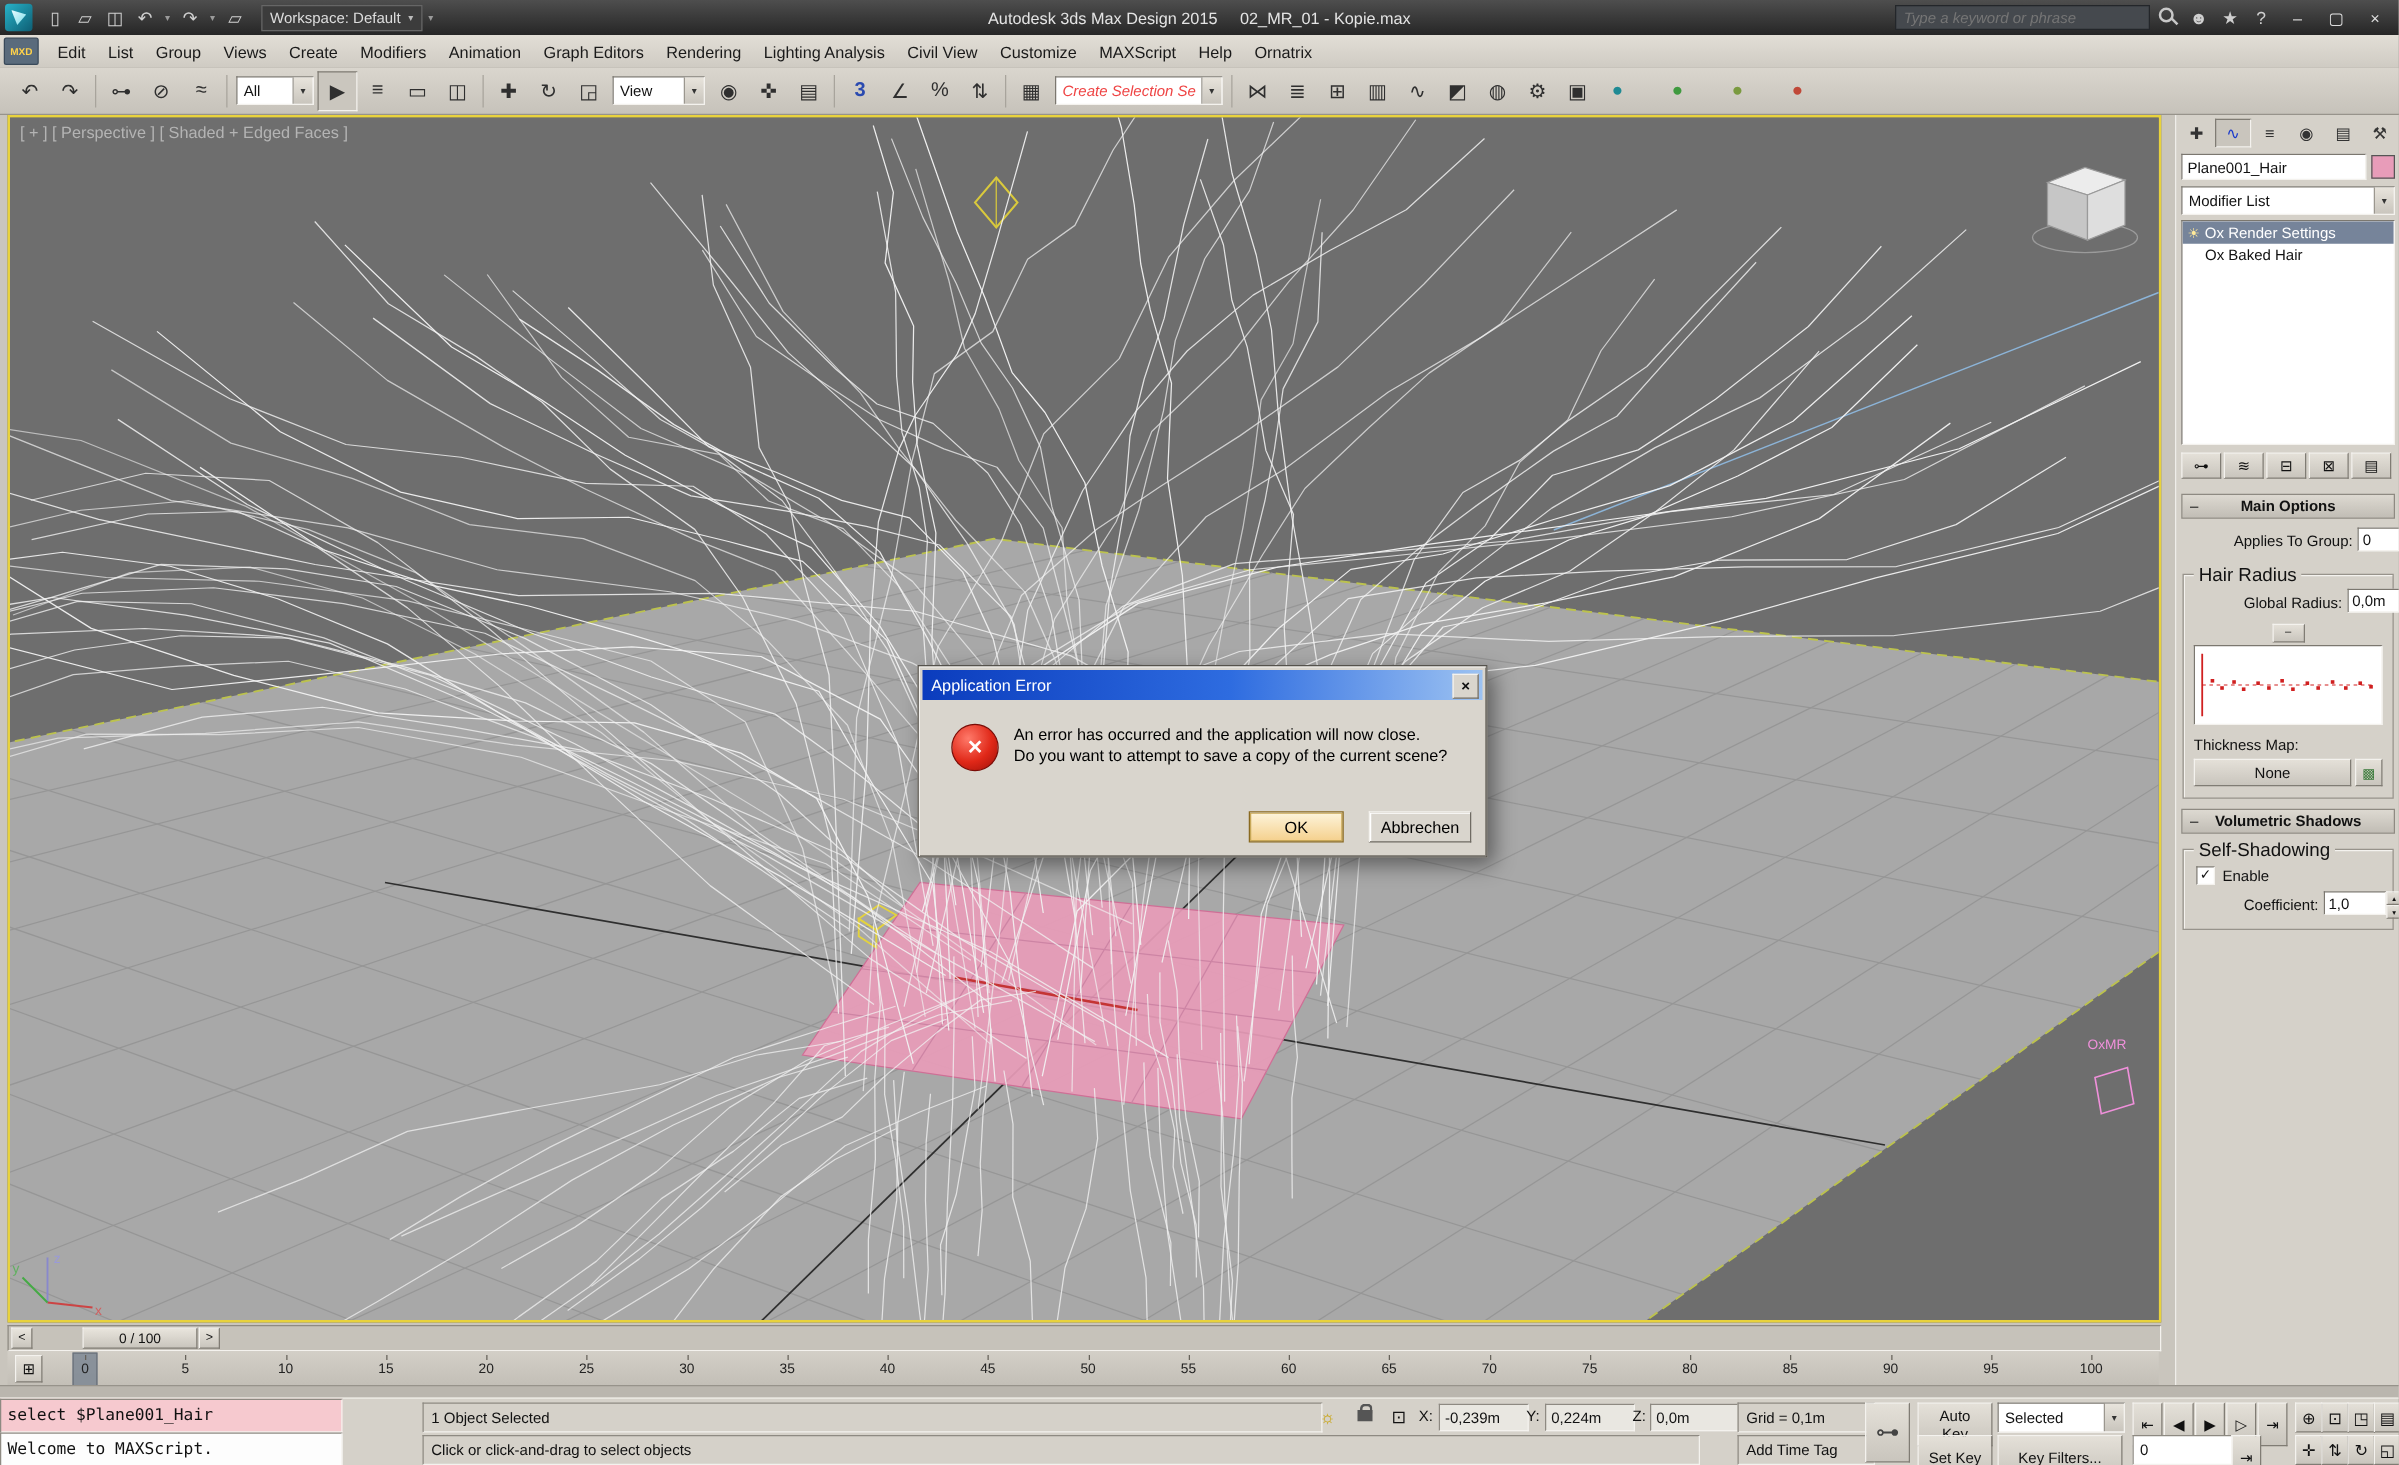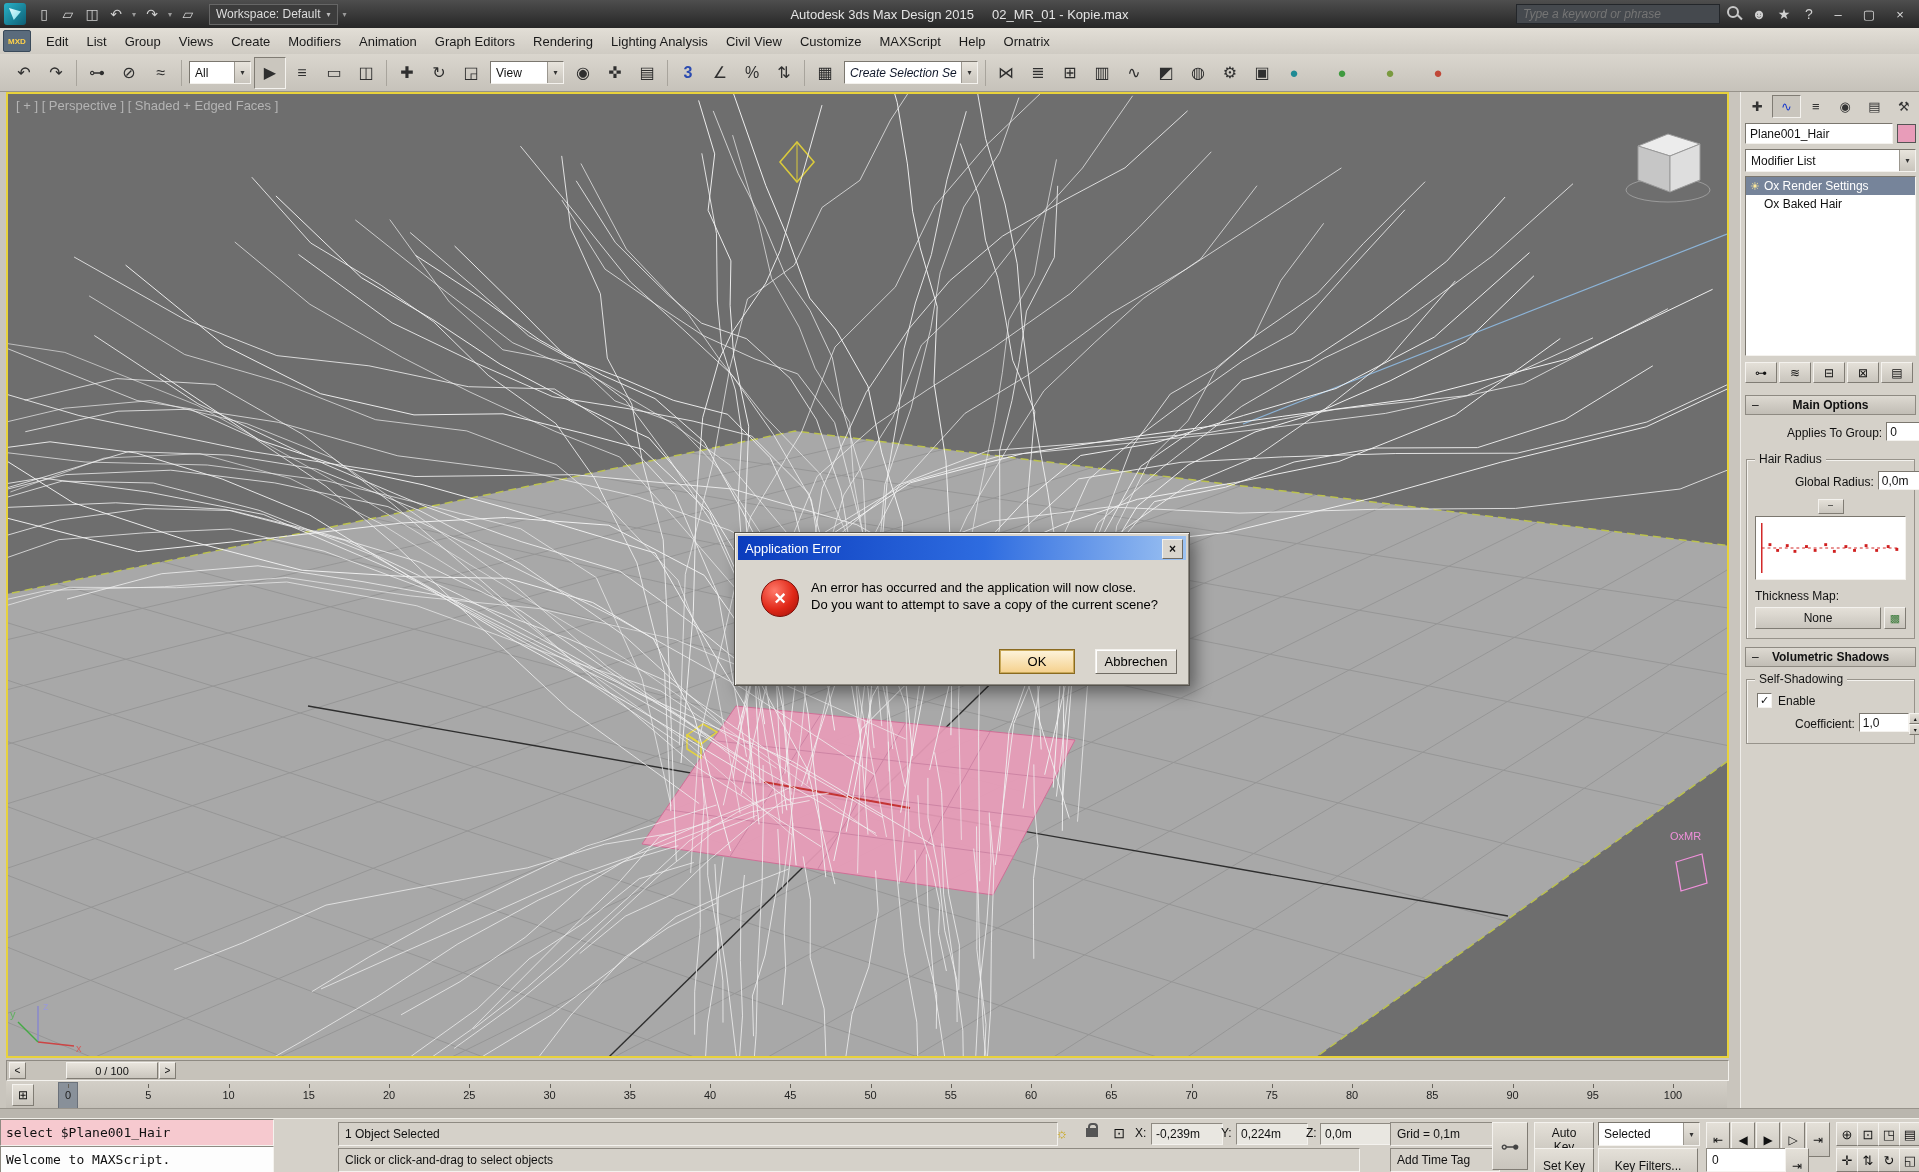--- a/index.html
+++ b/index.html
@@ -29,21 +29,21 @@
   .tbtn{width:30px;height:30px;display:flex;align-items:center;justify-content:center;font-size:16px;color:#2f2f2f;border:1px solid transparent;flex:0 0 auto;}
   .tbtn.pressed{border:1px solid;border-color:#807c74 #f4f2ee #f4f2ee #807c74;background:#cac6be;}
   .tbtn.blue{color:#2a4ab0;font-weight:bold;}
   .tsep{width:1px;height:26px;background:#a8a49c;margin:0 4px;flex:0 0 auto;}
   .combo{display:flex;align-items:center;height:21px;background:#fff;border:1px solid;border-color:#7b776f #f4f2ee #f4f2ee #7b776f;font-size:12px;color:#111;flex:0 0 auto;}
   .combo .cval{padding:0 5px;flex:1;white-space:nowrap;overflow:hidden;}
   .combo .cbtn{width:15px;height:100%;background:linear-gradient(#e8e4dc,#c9c5bd);border-left:1px solid #9b978f;display:flex;align-items:center;justify-content:center;font-size:8px;color:#333;}
   .c-all{width:60px;margin:0 3px;}
   .c-view{width:72px;margin:0 3px;}
   .c-selset{width:132px;margin:0 3px;}
-  .c-selset .cval{color:#0f172a;font-style:italic;}
+  .c-selset .cval{color:#ef4444;font-style:italic;}
   .teal{color:#1f8a94;font-size:15px;}
   .green{color:#3f9a3f;font-size:15px;}
   .olive{color:#7a9a3f;font-size:15px;}
   .ball{color:#c04838;font-size:15px;}
   .gap{margin-left:16px;}
   
   .viewport{position:absolute;left:6px;top:92px;width:1719px;height:962px;border:2px solid #e8d23c;background:#6e6e6e;z-index:1;}
   .vp-label{position:absolute;left:8px;top:4px;font-size:13px;color:#b4b4b4;z-index:3;}
   .oxmr{position:absolute;left:1662px;top:736px;font-size:11px;color:#ef90da;z-index:3;}
   .viewcube-hot{position:absolute;right:14px;top:24px;width:90px;height:90px;z-index:3;}
@@ -75,21 +75,21 @@
   .stool{width:30px;height:19px;display:flex;align-items:center;justify-content:center;font-size:12px;background:linear-gradient(#e4e0d8,#c9c5bd);border:1px solid;border-color:#f4f2ee #807c74 #807c74 #f4f2ee;}
   .rollout{position:relative;margin:8px 4px 4px;height:18px;background:linear-gradient(#ddd9d1,#c1bdb5);border:1px solid #8e8a82;display:flex;align-items:center;justify-content:center;font-weight:bold;font-size:12px;}
   .rminus{position:absolute;left:6px;font-weight:normal;}
   .prow{display:flex;align-items:center;padding:3px 6px;gap:4px;margin-left:40px;}
   .plabel{flex:0 0 auto;}
   .spin{display:flex;margin-left:auto;}
   .spinval{width:42px;height:17px;background:#fff;border:1px solid;border-color:#7b776f #f4f2ee #f4f2ee #7b776f;font-size:12px;display:flex;align-items:center;padding:0 3px;}
   .sparr{display:flex;flex-direction:column;width:13px;}
   .sparr span{height:9px;display:flex;align-items:center;justify-content:center;font-size:6px;background:linear-gradient(#e4e0d8,#c9c5bd);border:1px solid;border-color:#f4f2ee #807c74 #807c74 #f4f2ee;}
   .group{position:relative;margin:12px 5px 6px;border:1px solid #97938b;box-shadow:1px 1px 0 #f4f2ee inset;padding:8px 2px 5px;}
-  .glegend{position:absolute;left:8px;top:-8px;background:#d5d1c9;padding:0 4px;font-size:12px;}
+  .glegend{position:absolute;left:8px;top:-8px;background:#d5d1c9;padding:0 4px;font-size:15px;}
   .curvebtn{display:block;margin:3px auto 2px;width:24px;height:13px;background:linear-gradient(#e4e0d8,#c9c5bd);border:1px solid;border-color:#f4f2ee #807c74 #807c74 #f4f2ee;font-size:9px;line-height:11px;text-align:center;}
   .curvebox{margin:2px 6px;height:62px;background:#fff;border:1px solid;border-color:#7b776f #f4f2ee #f4f2ee #7b776f;}
   .maplabel{padding:7px 6px 2px;}
   .maprow{display:flex;align-items:center;gap:3px;padding:2px 6px 4px;}
   .nonebtn{flex:1;height:20px;background:linear-gradient(#e4e0d8,#c9c5bd);border:1px solid;border-color:#f4f2ee #807c74 #807c74 #f4f2ee;font-size:12px;display:flex;align-items:center;justify-content:center;}
   .mapbtn{width:20px;height:20px;display:flex;align-items:center;justify-content:center;font-size:11px;color:#3a7a3a;background:linear-gradient(#e4e0d8,#c9c5bd);border:1px solid;border-color:#f4f2ee #807c74 #807c74 #f4f2ee;}
   .chkrow{display:flex;align-items:center;gap:6px;padding:5px 8px 2px;}
   .chk{width:13px;height:13px;background:#fff;border:1px solid;border-color:#7b776f #f4f2ee #f4f2ee #7b776f;font-size:11px;line-height:12px;text-align:center;color:#111;}
   
   .timeslider{position:absolute;left:6px;top:1060px;width:1721px;height:19px;background:#c6c2ba;border:1px solid;border-color:#8e8a82 #f4f2ee #f4f2ee #8e8a82;z-index:5;}

